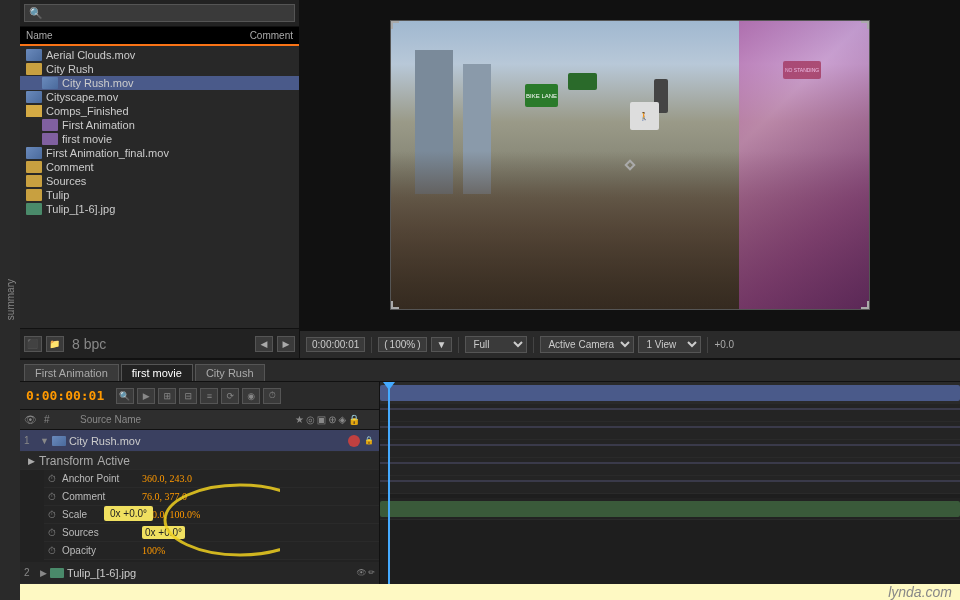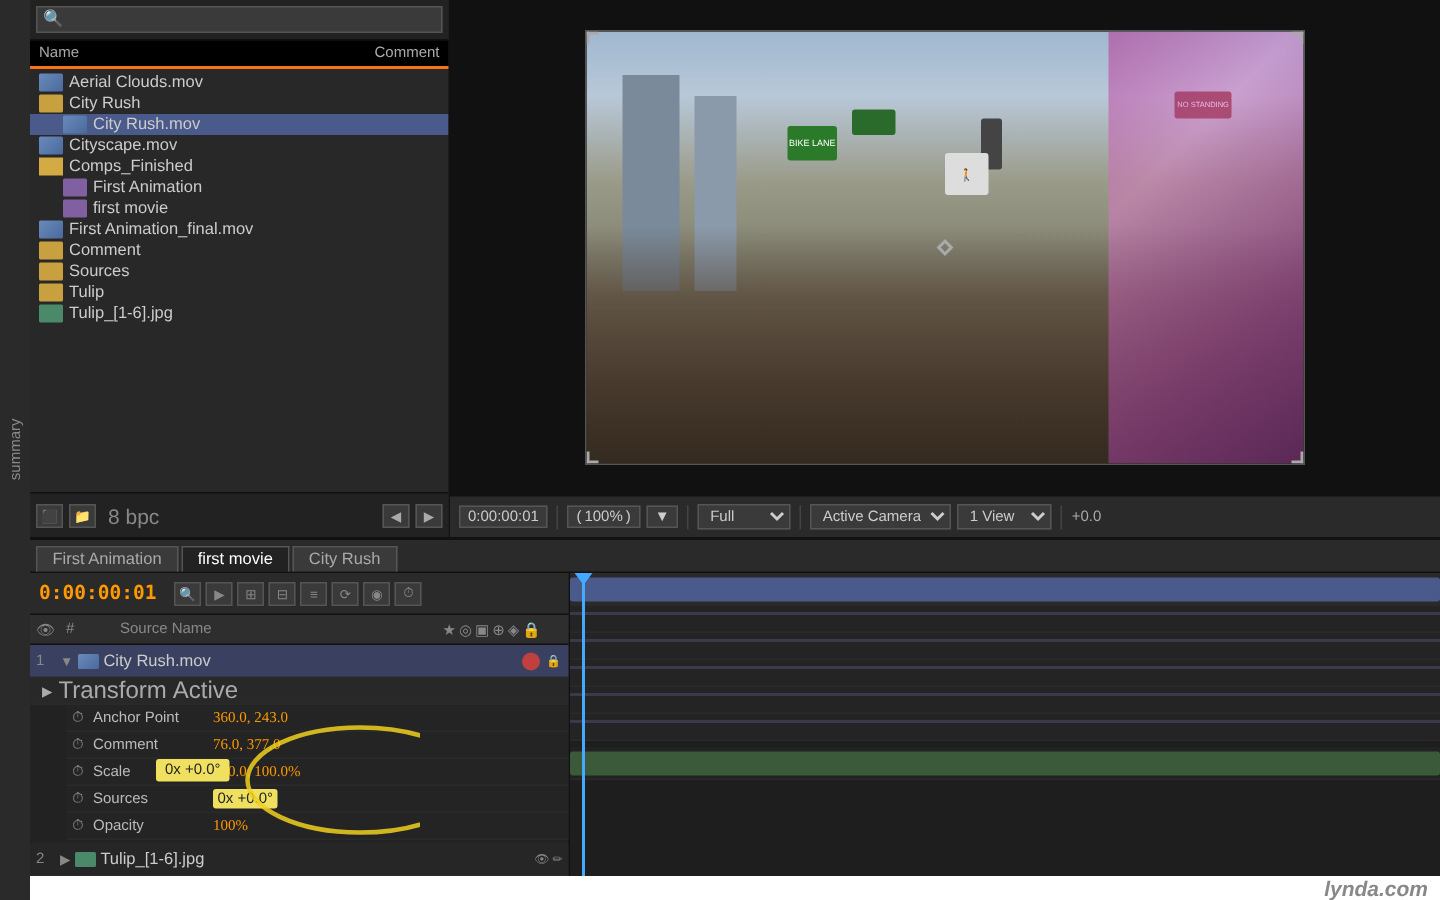--- a/index.html
+++ b/index.html
@@ -62,21 +62,21 @@
     .layer-row { height: 22px; display: flex; align-items: center; padding: 0 4px; border-bottom: 1px solid #2a2a2a; background: #262626; }
     .layer-row.selected { background: #3a4060; }
     .layer-num { width: 16px; color: #888; font-size: 10px; }
     .layer-name { flex: 1; font-size: 11px; }
     .layer-controls { display: flex; gap: 2px; }
     .layer-ctrl { width: 12px; height: 12px; display: flex; align-items: center; justify-content: center; font-size: 8px; color: #666; }
 
     
     .transform-group { background: #222; }
     .transform-header { height: 18px; display: flex; align-items: center; padding: 0 4px; background: #282828; border-bottom: 1px solid #2a2a2a; cursor: pointer; }
-    .transform-header span { font-size: 16px; color: #aaa; margin-left: 4px; }
+    .transform-header span { font-size: 12px; color: #aaa; margin-left: 4px; }
     .transform-reset { color: #f90; font-size: 10px; margin-left: auto; cursor: pointer; }
     .prop-row { height: 18px; display: flex; align-items: center; padding: 0 4px; border-bottom: 1px solid #2a2a2a; background: #242424; }
     .prop-indent { margin-left: 24px; }
     .prop-icon { width: 14px; color: #888; font-size: 10px; }
     .prop-name { width: 80px; font-size: 10px; color: #bbb; }
     .prop-value { font-size: 10px; color: #8bc; cursor: pointer; }
     .prop-value.yellow { color: #f90; font-family: Liberation Serif, serif; }
     .prop-value.highlight { background: #f0e060; color: #222; padding: 1px 3px; border-radius: 2px; }
 
     
@@ -86,21 +86,21 @@
     .timeline-tracks-area { flex: 1; display: flex; flex-direction: column; overflow: hidden; background: #1e1e1e; }
     .timeline-ruler { height: 20px; background: #2a2a2a; border-bottom: 1px solid #111; display: flex; align-items: center; padding: 0 4px; font-size: 9px; color: #888; overflow: hidden; position: relative; }
     .ruler-mark { position: absolute; top: 0; bottom: 0; display: flex; align-items: center; font-size: 9px; color: #888; padding-top: 2px; }
     .track-area { flex: 1; position: relative; background: #1e1e1e; }
     .track-row { height: 22px; border-bottom: 1px solid #2a2a2a; position: relative; }
     .track-bar { position: absolute; top: 3px; height: 16px; background: #4a5a8a; border-radius: 2px; }
     .playhead { position: absolute; top: 0; bottom: 0; width: 2px; background: #4af; z-index: 10; }
     .playhead-arrow { position: absolute; top: 0; left: -5px; width: 0; height: 0; border-left: 6px solid transparent; border-right: 6px solid transparent; border-top: 8px solid #4af; }
 
     
-    .bottom-bar { height: 16px; background: #ffffff; display: flex; align-items: center; justify-content: flex-end; padding: 0 8px; font-weight: bold; }
+    .bottom-bar { height: 16px; background: #fef9c3; display: flex; align-items: center; justify-content: flex-end; padding: 0 8px; }
     .lynda-logo { color: #888; font-size: 14px; font-style: italic; }
   </style>
 </head>
 <body>
 
 <div class="app-container">
 
   <div class="left-sidebar">
     <span class="left-sidebar-label">summary</span>
   </div>

